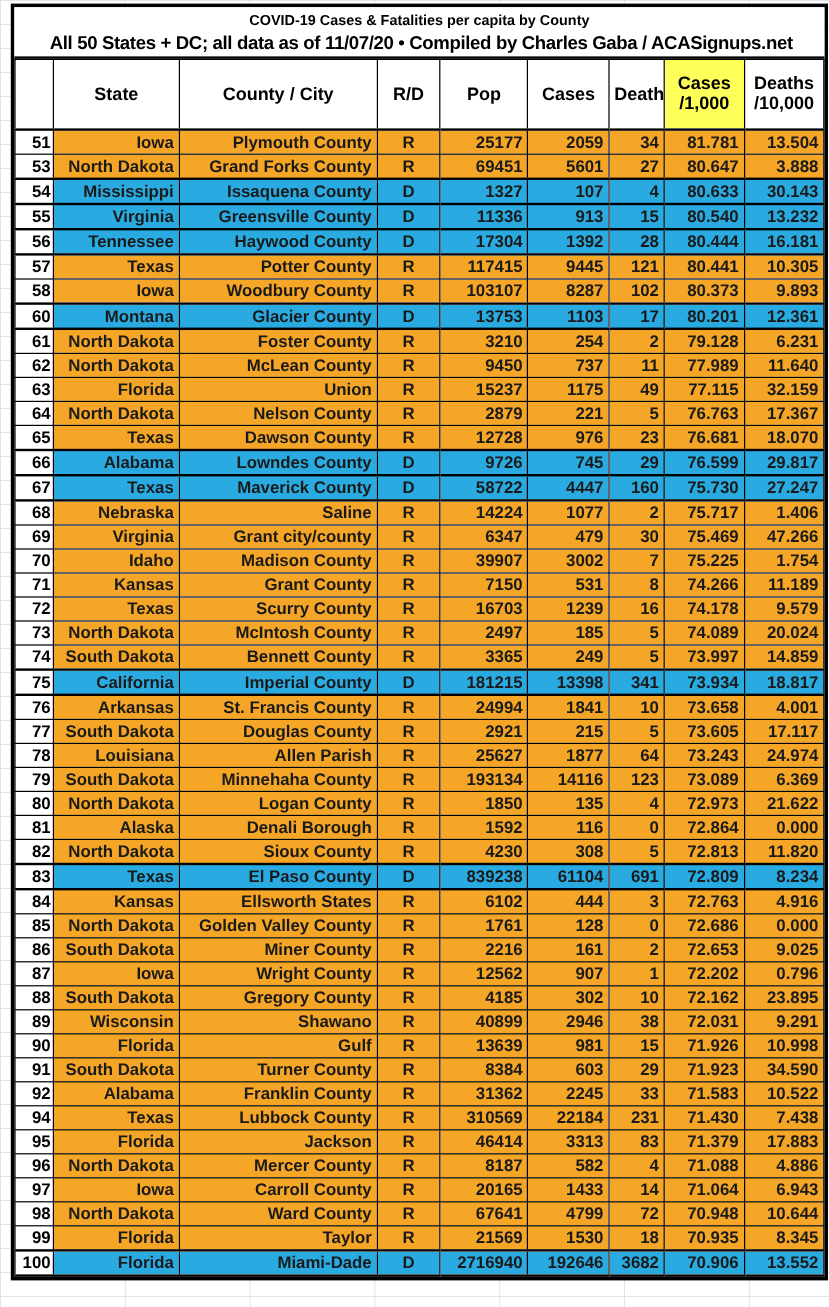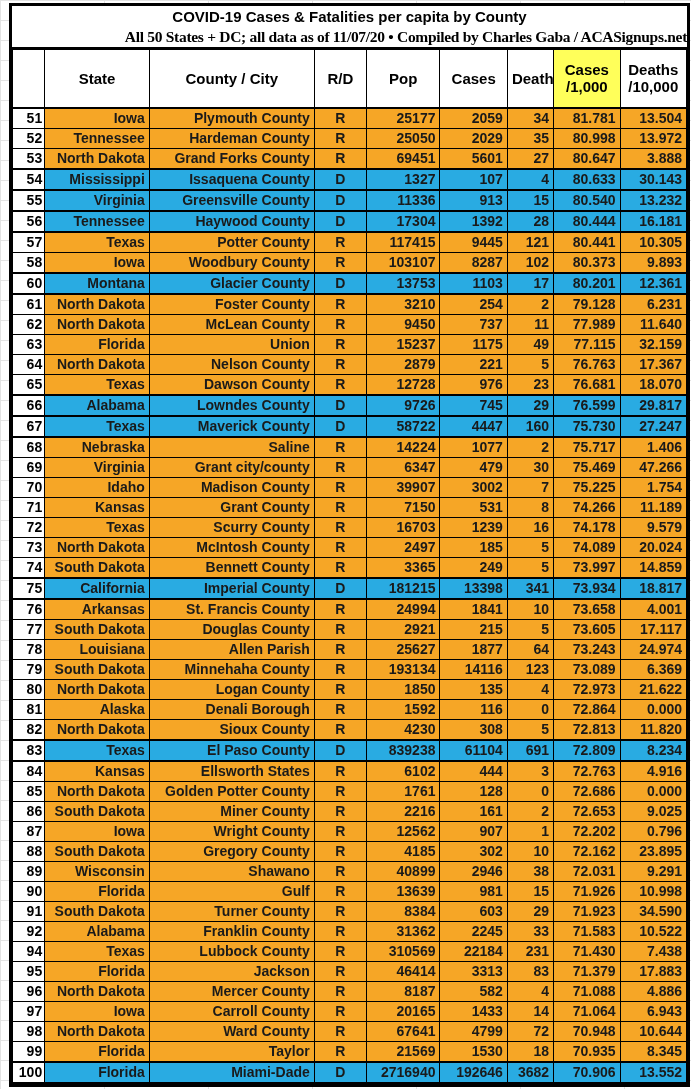--- a/index.html
+++ b/index.html
@@ -23,37 +23,36 @@
     box-sizing: border-box;
     border: 3px solid #000;
     background: #fff;
   }
   .titlebox {
     border-bottom: 2px solid #000;
     background: #fff;
     padding: 1px 0 1px 0;
   }
   .title-line1 {
-    font-size: 15px;
+    font-size: 12px;
     font-weight: bold;
     text-align: center;
     color: #000;
     line-height: 20px;
     white-space: nowrap;
   }
   .title-line2 {
     font-size: 15.5px;
     font-weight: bold;
-    text-align: right;
+    text-align: center;
     color: #000;
     line-height: 19px;
     padding-left: 3px;
     letter-spacing: -0.3px;
     white-space: nowrap;
-    font-family: Liberation Serif, serif;
   }
   table {
     width: 100%;
     border-collapse: collapse;
     table-layout: fixed;
   }
   col.w-rank   { width: 32px; }
   col.w-state  { width: 104px; }
   col.w-county { width: 164px; }
   col.w-rd     { width: 52px; }
@@ -147,31 +146,20 @@
           <td class="c-state">Iowa</td>
           <td class="c-county">Plymouth County</td>
           <td class="c-rd">R</td>
           <td class="c-pop">25177</td>
           <td class="c-cases">2059</td>
           <td class="c-deaths">34</td>
           <td class="c-cases_per_1000">81.781</td>
           <td class="c-deaths_per_10000">13.504</td>
         </tr>
         <tr class="rep">
-          <td class="c-rank">52</td>
-          <td class="c-state">Tennessee</td>
-          <td class="c-county">Hardeman County</td>
-          <td class="c-rd">R</td>
-          <td class="c-pop">25050</td>
-          <td class="c-cases">2029</td>
-          <td class="c-deaths">35</td>
-          <td class="c-cases_per_1000">80.998</td>
-          <td class="c-deaths_per_10000">13.972</td>
-        </tr>
-        <tr class="rep">
           <td class="c-rank">53</td>
           <td class="c-state">North Dakota</td>
           <td class="c-county">Grand Forks County</td>
           <td class="c-rd">R</td>
           <td class="c-pop">69451</td>
           <td class="c-cases">5601</td>
           <td class="c-deaths">27</td>
           <td class="c-cases_per_1000">80.647</td>
           <td class="c-deaths_per_10000">3.888</td>
         </tr>
@@ -501,21 +489,21 @@
           <td class="c-rd">R</td>
           <td class="c-pop">6102</td>
           <td class="c-cases">444</td>
           <td class="c-deaths">3</td>
           <td class="c-cases_per_1000">72.763</td>
           <td class="c-deaths_per_10000">4.916</td>
         </tr>
         <tr class="rep">
           <td class="c-rank">85</td>
           <td class="c-state">North Dakota</td>
-          <td class="c-county">Golden Potter County</td>
+          <td class="c-county">Golden Valley County</td>
           <td class="c-rd">R</td>
           <td class="c-pop">1761</td>
           <td class="c-cases">128</td>
           <td class="c-deaths">0</td>
           <td class="c-cases_per_1000">72.686</td>
           <td class="c-deaths_per_10000">0.000</td>
         </tr>
         <tr class="rep">
           <td class="c-rank">86</td>
           <td class="c-state">South Dakota</td>

